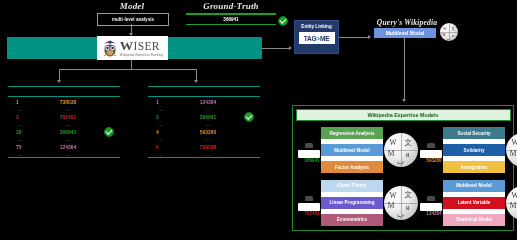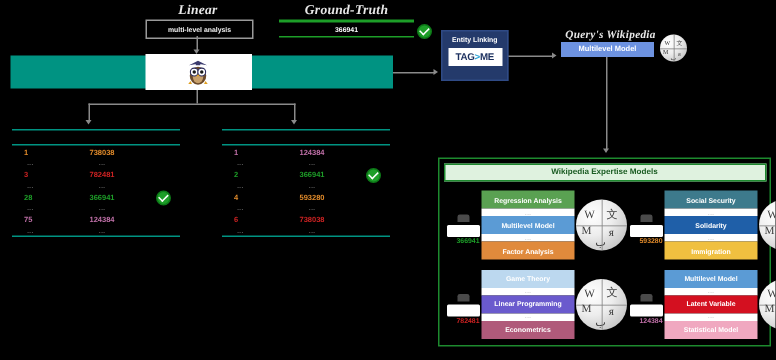--- a/index.html
+++ b/index.html
@@ -117,21 +117,21 @@
          font-size:4.6px;font-weight:bold;text-align:center;line-height:5px;padding:0 1px;
          box-sizing:border-box;}
   .topic.two{line-height:5.2px;}
   .tdots{height:5px;display:flex;align-items:center;justify-content:center;
          font-size:5px;color:#bbb;background:#fff;}
   .cell-globe{margin-left:1px;}
 </style>
 </head>
 <body>
 
-<div class="abs script" id="query-label">Linear</div>
+<div class="abs script" id="query-label">Model</div>
 
 <div class="abs" id="query-box">
   <span>multi-level analysis</span>
 </div>
 
 <div class="ln vl abs" style="left:131px;top:24px;height:10px;"></div>
 <div class="arw arw-d abs" style="left:129px;top:33px;"></div>
 
 <div class="abs script" id="gt-label">Ground-Truth</div>
 
@@ -157,20 +157,24 @@
       <ellipse cx="16" cy="22" rx="7" ry="9" fill="#c8a06a"></ellipse>
       <circle cx="11" cy="16" r="5.2" fill="#ffffff" stroke="#2a2a5a" stroke-width="1.4"></circle>
       <circle cx="21" cy="16" r="5.2" fill="#ffffff" stroke="#2a2a5a" stroke-width="1.4"></circle>
       <circle cx="11" cy="16" r="2.3" fill="#1a1a1a"></circle>
       <circle cx="21" cy="16" r="2.3" fill="#1a1a1a"></circle>
       <path d="M16 19 l-2.4 2.6 h4.8 Z" fill="#e0a020"></path>
       <path d="M6 28 l-3 4 h5 Z" fill="#e0a020"></path>
       <path d="M26 28 l3 4 h-5 Z" fill="#e0a020"></path>
     </svg>
   </div>
+  <div class="wiser-words">
+    <div id="wiser-name"><b>W</b><span>ISER</span></div>
+    <div id="wiser-sub">Wikipedia Expertise Ranking</div>
+  </div>
 </div>
 
 <div class="ln hl abs" style="left:262px;top:48px;width:28px;"></div>
 <div class="arw arw-r abs" style="left:289px;top:45.5px;"></div>
 
 <div class="ln vl abs" style="left:131px;top:60px;height:9px;"></div>
 <div class="ln hl abs" style="left:59px;top:69px;width:138px;"></div>
 <div class="ln vl abs" style="left:59px;top:69px;height:12px;"></div>
 <div class="ln vl abs" style="left:196px;top:69px;height:12px;"></div>
 <div class="arw arw-d abs" style="left:57px;top:80px;"></div>

